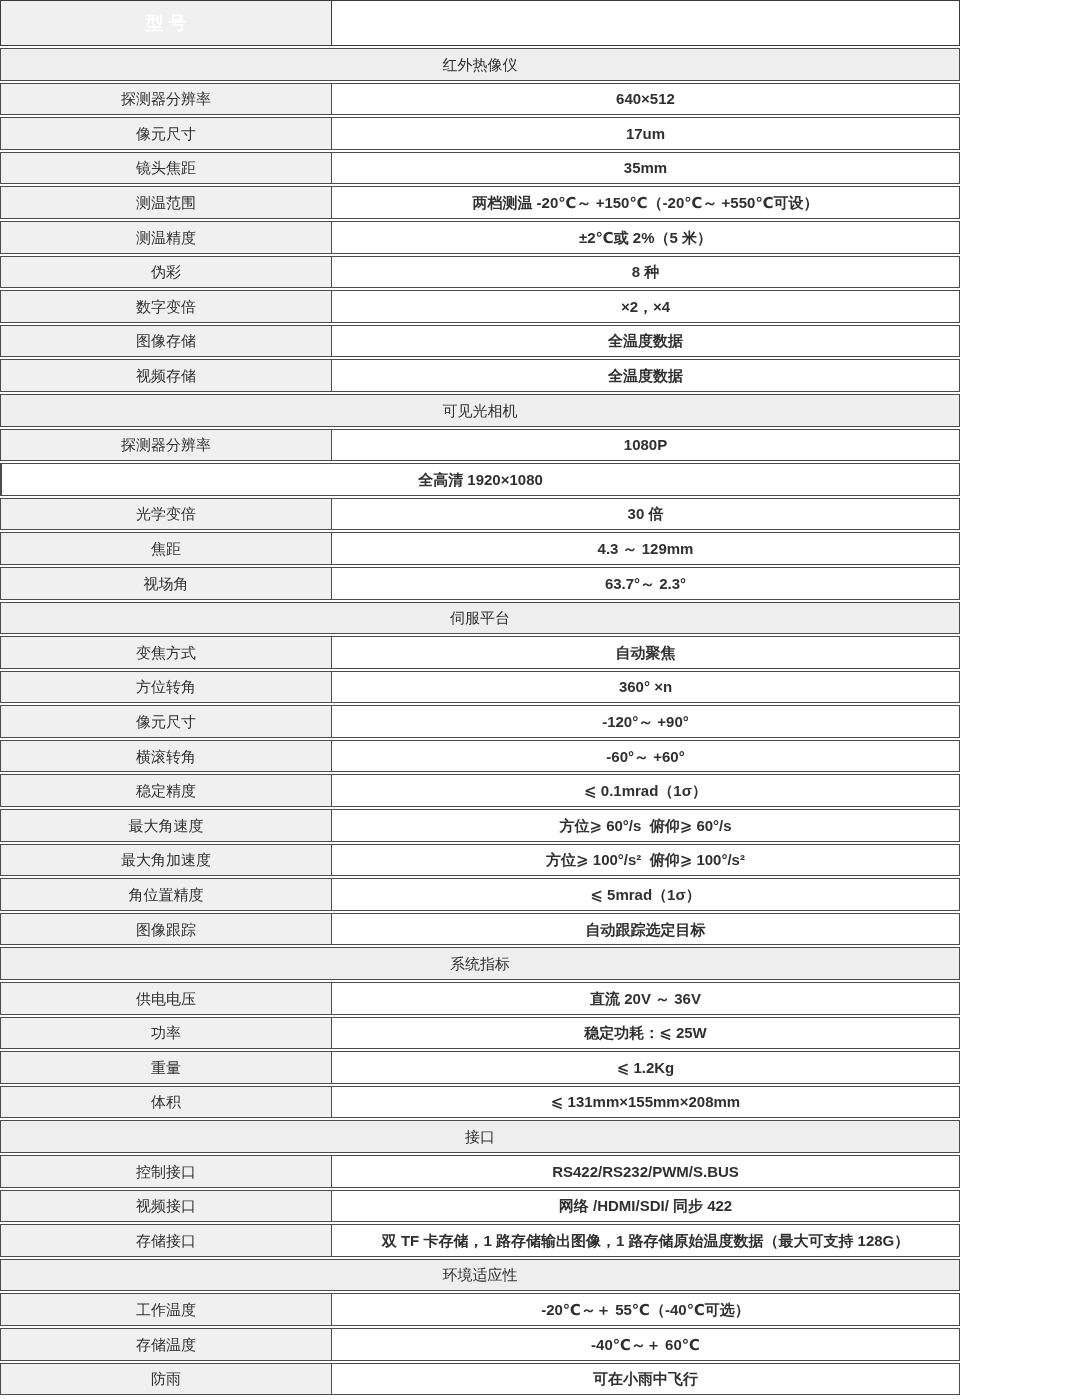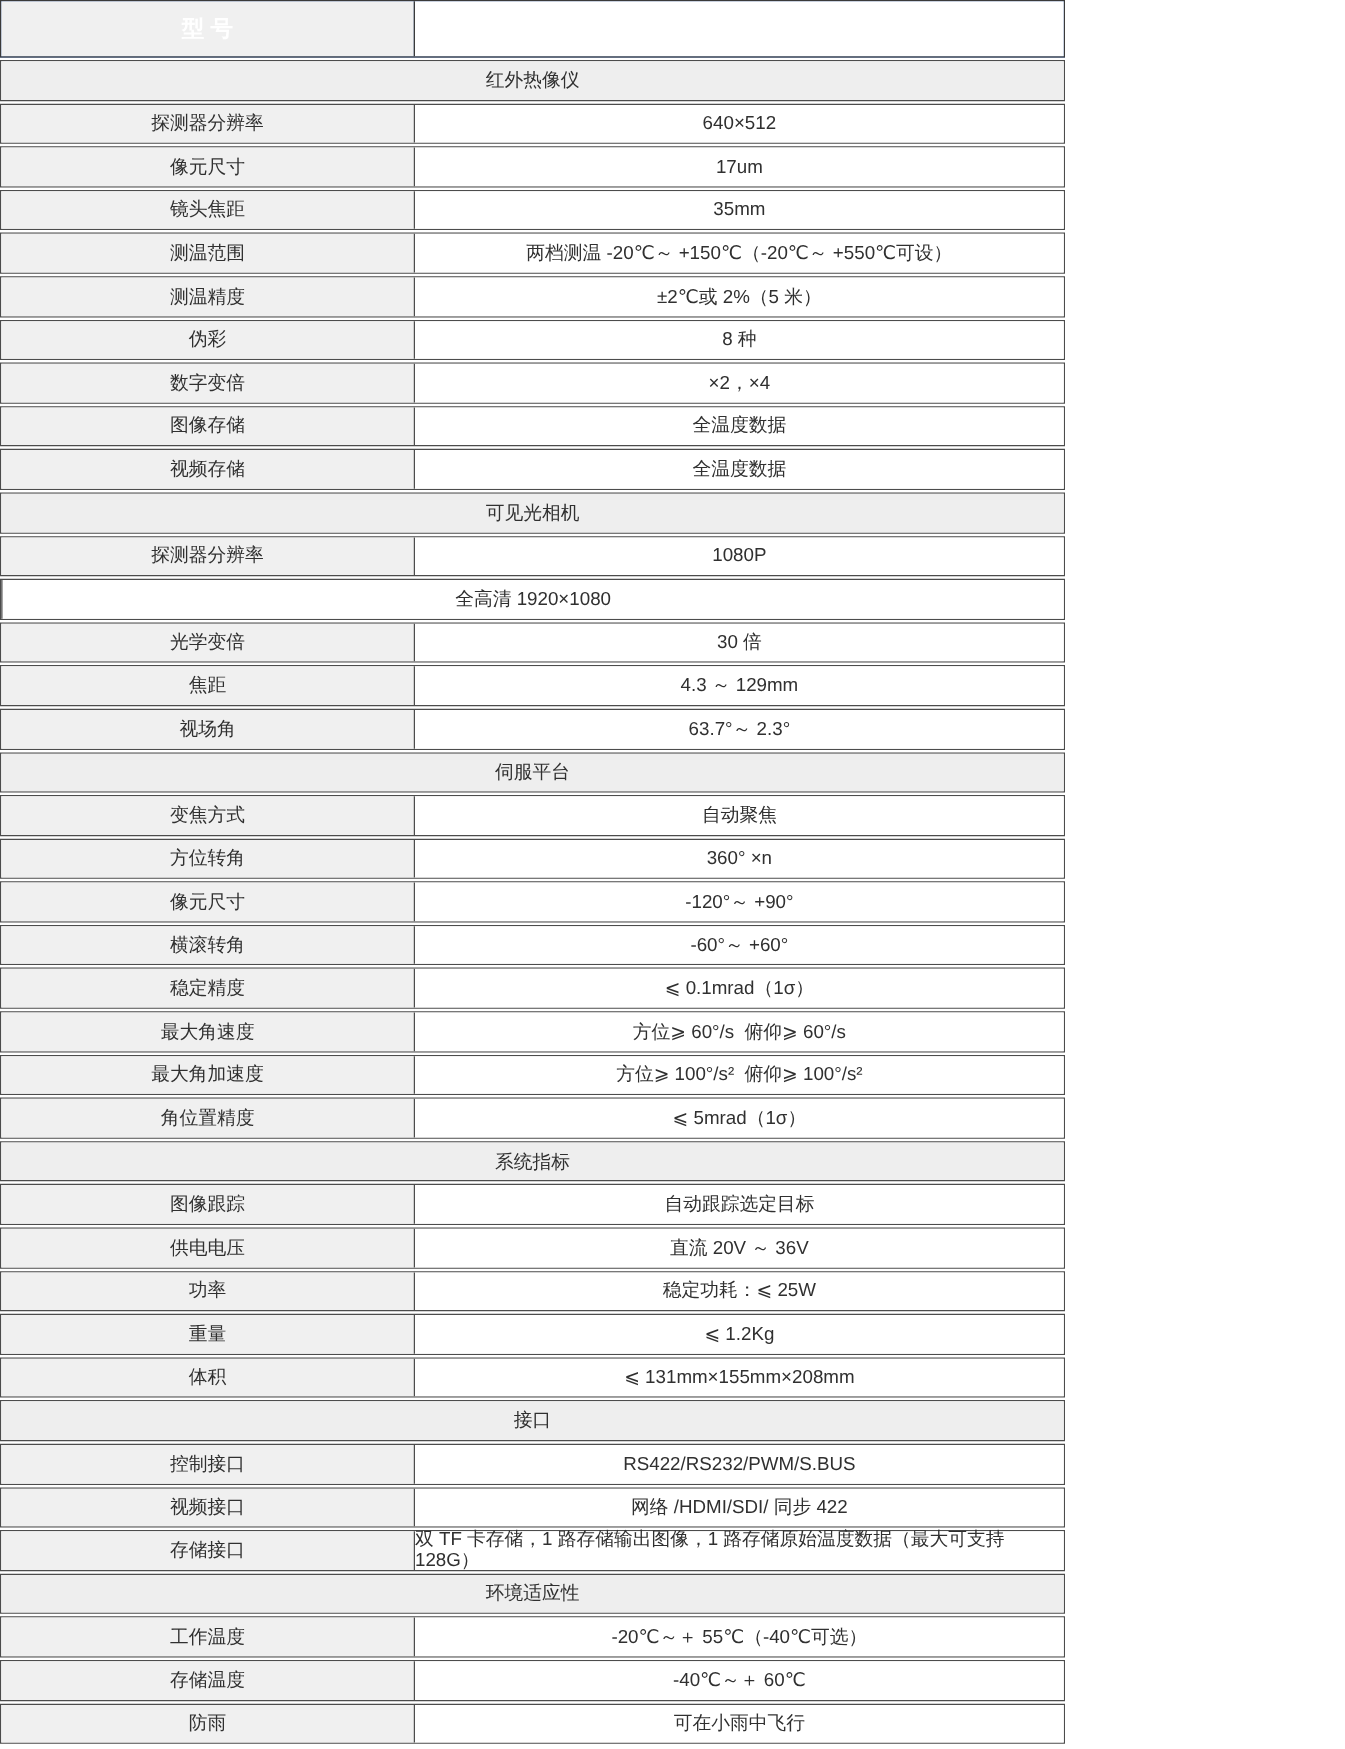--- a/index.html
+++ b/index.html
@@ -13,21 +13,21 @@
   }
   * { box-sizing: border-box; }
   html, body {
     margin: 0;
     padding: 0;
     background: #ffffff;
     font-family: "Liberation Sans", "DejaVu Sans", sans-serif;
     color: var(--text);
   }
   .spec-table {
-    width: 852px;
+    width: 960px;
   }
   .row {
     display: flex;
     align-items: stretch;
     border: 1.4px solid var(--border);
     margin-bottom: 2px;
     background: var(--value_bg);
   }
   .header-row {
     height: 46px;
@@ -54,20 +54,21 @@
     white-space: pre-wrap;
   }
   .label-cell {
     flex: 0 0 330px;
     background: var(--label_bg);
   }
   .value-cell {
     flex: 1 1 auto;
     background: var(--value_bg);
     border-left: 1.4px solid var(--border);
+    font-weight: bold;
   }
   .section-row {
     background: var(--section_bg);
   }
   .section-cell {
     flex: 1 1 auto;
     background: var(--section_bg);
   }
 </style>
 </head>
@@ -168,26 +169,26 @@
         <div class="cell value-cell">方位⩾ 60°/s  俯仰⩾ 60°/s</div>
       </div>
       <div class="row data-row">
         <div class="cell label-cell">最大角加速度</div>
         <div class="cell value-cell">方位⩾ 100°/s²  俯仰⩾ 100°/s²</div>
       </div>
       <div class="row data-row">
         <div class="cell label-cell">角位置精度</div>
         <div class="cell value-cell">⩽ 5mrad（1σ）</div>
       </div>
-      <div class="row section-row">
-        <div class="cell section-cell">系统指标</div>
-      </div>
       <div class="row data-row">
         <div class="cell label-cell">图像跟踪</div>
         <div class="cell value-cell">自动跟踪选定目标</div>
+      </div>
+      <div class="row section-row">
+        <div class="cell section-cell">系统指标</div>
       </div>
       <div class="row data-row">
         <div class="cell label-cell">供电电压</div>
         <div class="cell value-cell">直流 20V ～ 36V</div>
       </div>
       <div class="row data-row">
         <div class="cell label-cell">功率</div>
         <div class="cell value-cell">稳定功耗：⩽ 25W</div>
       </div>
       <div class="row data-row">

